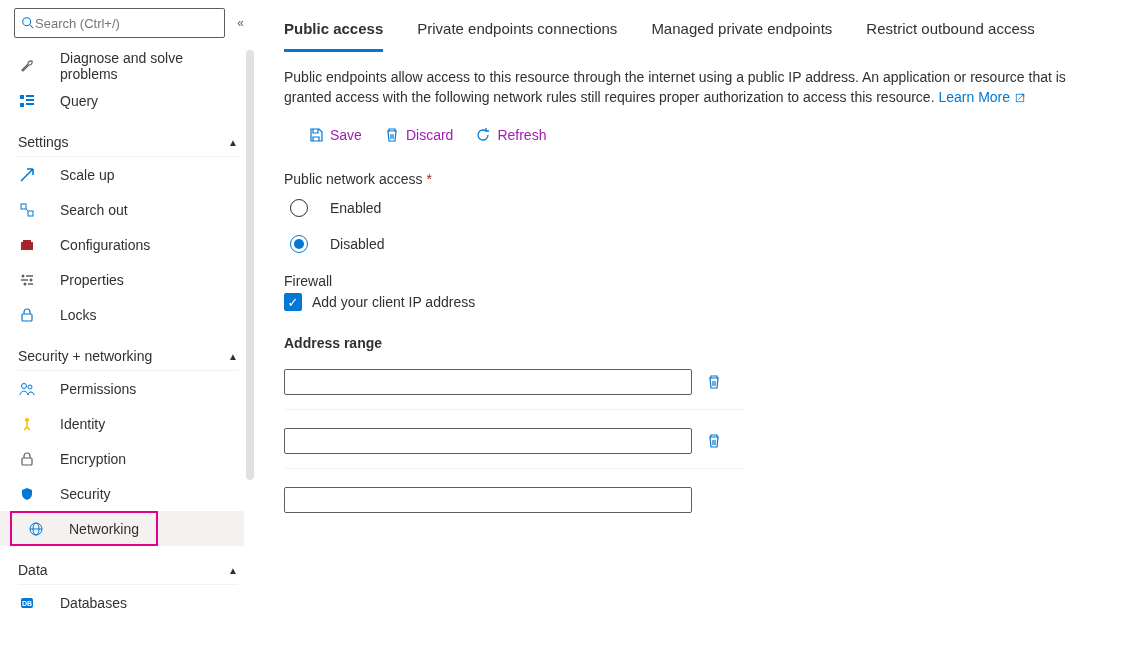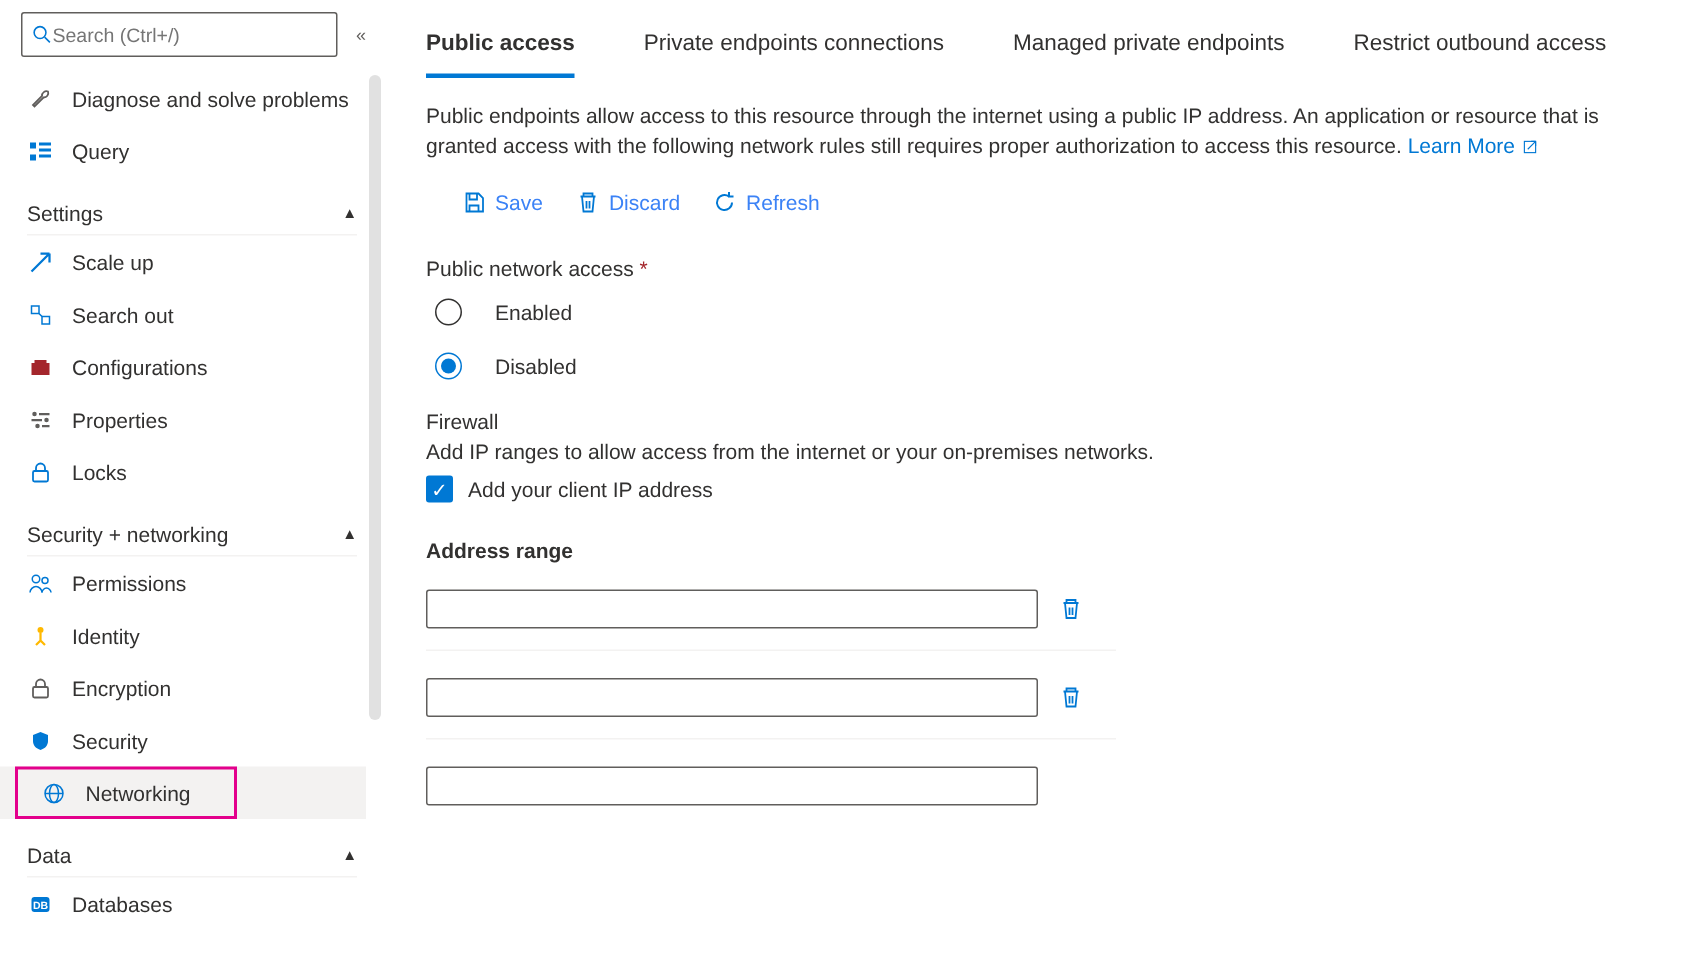--- a/index.html
+++ b/index.html
@@ -2,37 +2,37 @@
 <html><head>
 <meta charset="utf-8">
 <style>
 * { box-sizing: border-box; margin: 0; padding: 0; font-family: "Segoe UI", Arial, sans-serif; }
 body { background: #fff; color: #323130; font-size: 14px; display: flex; height: 647px; width: 1134px; }
 .sidebar { width: 254px; padding: 8px 10px 8px 14px; position: relative; }
 .search-row { display: flex; align-items: center; margin-bottom: 10px; }
 .search-box { flex: 1; display: flex; align-items: center; border: 1px solid #605e5c; border-radius: 2px; height: 30px; padding: 0 6px; max-width: 238px; }
 .search-box input { border: none; outline: none; flex: 1; font-size: 13px; color: #605e5c; background: transparent; }
 .collapse { margin-left: 12px; color: #605e5c; font-size: 12px; cursor: pointer; }
-.nav-item { display: flex; align-items: center; height: 35px; padding-left: 4px; cursor: pointer; gap: 12px; }
+.nav-item { display: flex; align-items: center; height: 35px; padding-left: 4px; cursor: pointer; gap: 24px; }
 .nav-item .icon { width: 18px; height: 18px; display: flex; align-items: center; justify-content: center; flex-shrink: 0; }
 .nav-item .label { font-size: 14px; color: #323130; }
 .section-head { display: flex; align-items: center; justify-content: space-between; margin: 16px 6px 0 4px; font-size: 14px; font-weight: 400; color: #323130; border-bottom: 1px solid #f3f2f1; padding-bottom: 6px; gap: 36px; }
 .section-head .caret { font-size: 10px; color: #323130; }
 .highlight { background: #f3f2f1; border: 2.5px solid #e3008c; border-radius: 0; width: 148px; margin-left: -4px; padding-left: 15px; }
 .highlight-wrap { background: #f3f2f1; margin-left: -14px; padding-left: 14px; }
 .scrollbar { position: absolute; right: 0; top: 50px; width: 8px; height: 430px; background: #e1e1e1; border-radius: 4px; }
 
 .main { flex: 1; padding: 20px 24px 0 30px; }
-.tabs { display: flex; gap: 46px; border-bottom: 0px solid transparent; margin-bottom: 16px; }
+.tabs { display: flex; gap: 34px; border-bottom: 0px solid transparent; margin-bottom: 16px; }
 .tab { font-size: 15px; color: #323130; padding-bottom: 12px; cursor: pointer; }
 .tab.active { color: #323130; border-bottom: 3px solid #0078d4; font-weight: 600; }
 .desc { font-size: 14px; color: #323130; line-height: 1.4; margin-bottom: 16px; }
 .desc a { color: #0078d4; text-decoration: none; }
 .toolbar { display: flex; gap: 10px; align-items: center; margin-bottom: 24px; margin-left: 18px; }
-.tbtn { display: flex; align-items: center; gap: 6px; font-size: 14px; cursor: pointer; color: #3b82f6; padding: 4px 6px; }
+.tbtn { display: flex; align-items: center; gap: 6px; font-size: 14px; cursor: pointer; color: #a21caf; padding: 4px 6px; }
 .tbtn .ticon { color: #0078d4; width: 16px; height: 16px; display: flex; align-items: center; justify-content: center; }
 .field-label { font-size: 14px; margin-bottom: 12px; }
 .req { color: #a4262c; }
 .radio-group { margin-left: 6px; margin-bottom: 20px; }
 .radio-item { display: flex; align-items: center; gap: 22px; margin-bottom: 18px; cursor: pointer; }
 .radio { width: 18px; height: 18px; border: 1px solid #323130; border-radius: 50%; display: flex; align-items: center; justify-content: center; }
 .radio.sel { border: 1px solid #0078d4; }
 .radio.sel::after { content: ""; width: 10px; height: 10px; background: #0078d4; border-radius: 50%; }
 .subhead { font-size: 14px; margin-bottom: 4px; }
 .subdesc { font-size: 14px; color: #323130; margin-bottom: 8px; }
@@ -262,21 +262,20 @@
       <span class="radio"></span>
       <span>Enabled</span>
     </div>
     <div class="radio-item">
       <span class="radio sel"></span>
       <span>Disabled</span>
     </div>
   </div>
 
   <div class="subhead">Firewall</div>
-  <div class="subdesc">Add IP ranges to allow access from the internet or your on-premises networks.</div>
   <div class="check-row">
     <span class="checkbox">✓</span>
     <span>Add your client IP address</span>
   </div>
 
   <div class="addr-head">Address range</div>
 
   <div class="addr-row">
     <input class="addr-input" value="" style="">
     <span class="del-icon">

